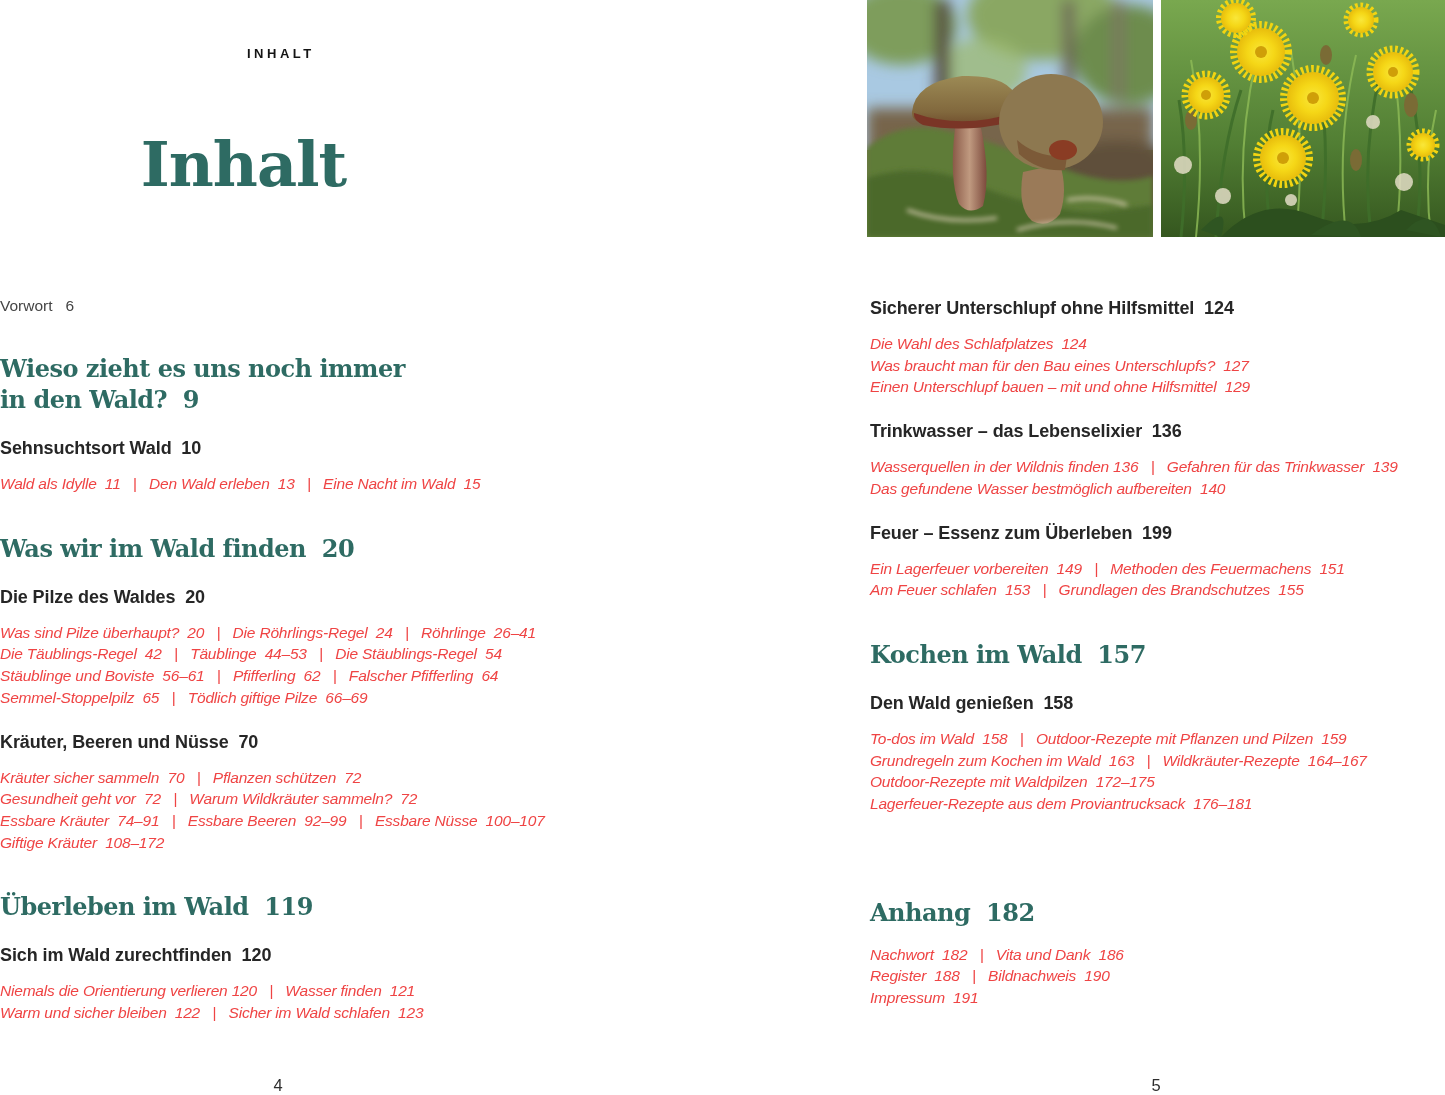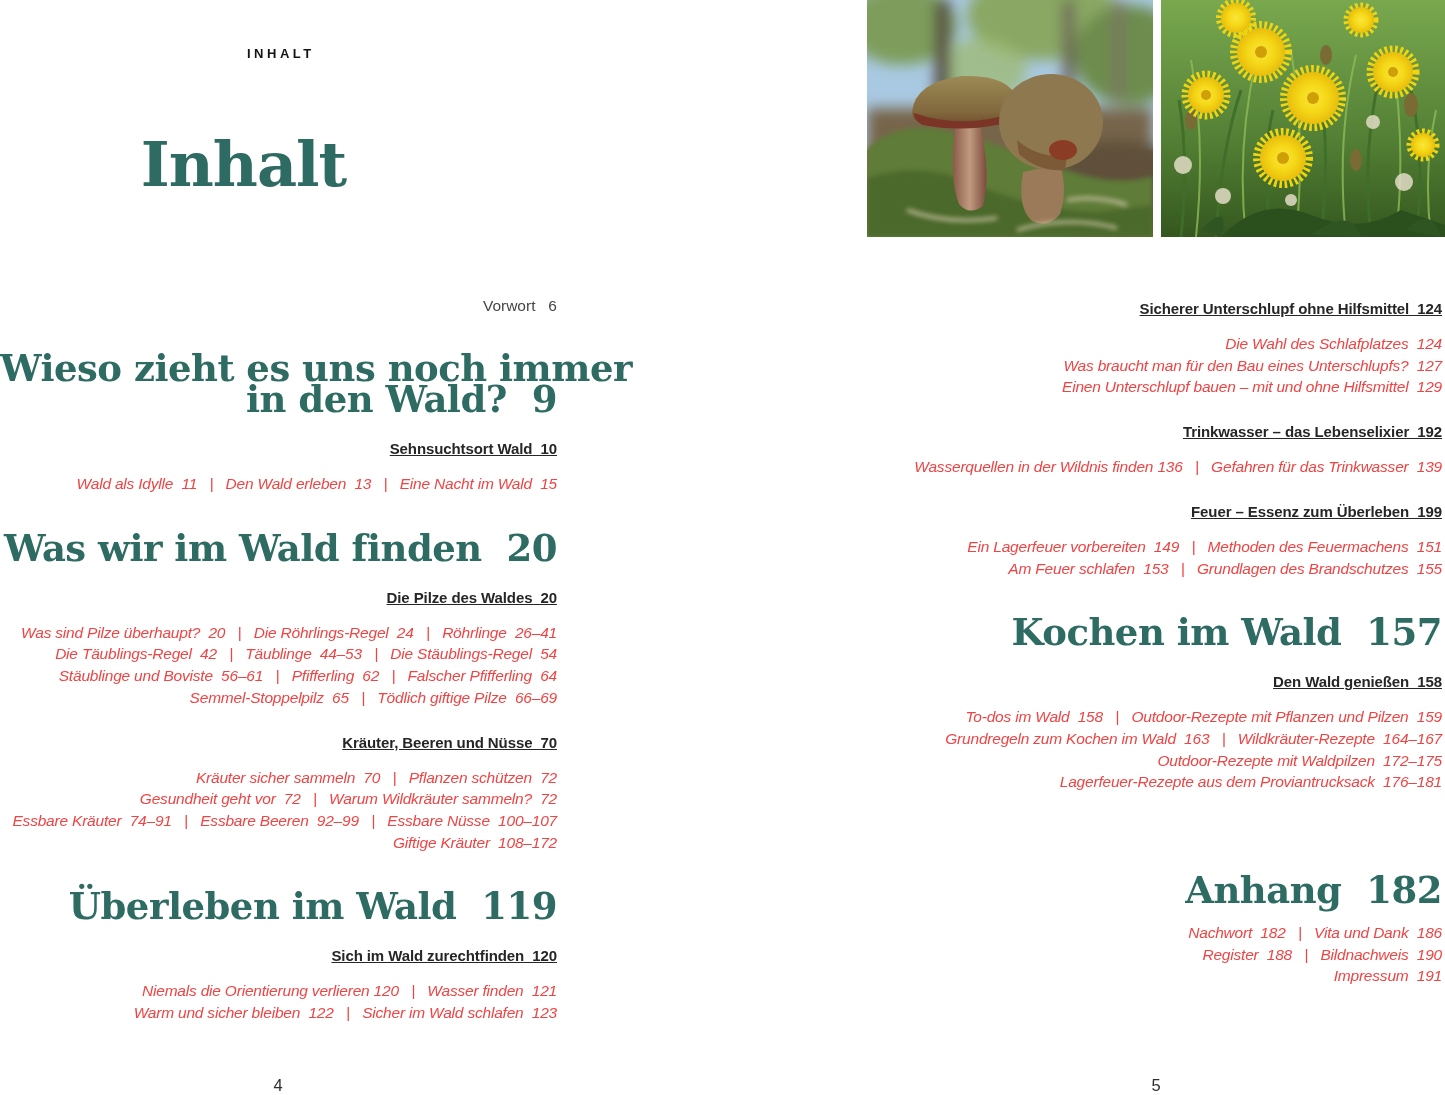--- a/index.html
+++ b/index.html
@@ -16,38 +16,38 @@
   .kicker {
     position:absolute; left:247px; top:46px;
     font-size:13px; font-weight:bold; letter-spacing:3.5px; color:#141414;
   }
   .big-title {
     position:absolute; left:0; top:128px; width:487px; text-align:center;
     font-family:"DejaVu Serif",serif; font-weight:bold; font-size:62px;
     letter-spacing:-1px; color:var(--accent);
   }
 
-  .toc-col { position:absolute; top:0; text-align:right; }
+  .toc-col { position:absolute; top:0; text-align:left; }
   #left-column  { left:0px;   width:557px; padding-top:296px; }
   #right-column { left:870px; width:572px; padding-top:299px; }
   .toc-col > :first-child { margin-top:0 !important; }
 
   .preface {
     font-size:15.5px; line-height:19px; color:#454545; white-space:pre;
   }
   .chapter {
     font-family:"DejaVu Serif",serif; font-weight:bold;
-    font-size:37px; line-height:31px; letter-spacing:-0.5px;
+    font-size:24px; line-height:31px; letter-spacing:-0.5px;
     color:var(--accent);
     margin-top:38px; margin-bottom:16px; white-space:pre;
   }
   .chapter--spaced { margin-top:82px; }
   .subhead {
-    font-size:15px; font-weight:bold; color:#262626; line-height:19px;
-    margin-top:24px; margin-bottom:15px; letter-spacing:-0.1px; white-space:pre;text-decoration:underline;
+    font-size:18px; font-weight:bold; color:#262626; line-height:19px;
+    margin-top:24px; margin-bottom:15px; letter-spacing:-0.1px; white-space:pre;
   }
   .entry {
     font-size:15.5px; color:#ef4444; line-height:21.7px;
     letter-spacing:-0.2px; white-space:pre;font-style:italic;
   }
 
   .pagenum {
     position:absolute; top:1076px; width:40px; text-align:center;
     font-size:16.5px; color:#2e2e2e;
   }
@@ -233,22 +233,23 @@
           </g>
       </g>
     </svg>
   </div>
 
   <div class="toc-col" id="right-column">
       <div class="subhead">Sicherer Unterschlupf ohne Hilfsmittel  124</div>
       <div class="entry">Die Wahl des Schlafplatzes  124</div>
       <div class="entry">Was braucht man für den Bau eines Unterschlupfs?  127</div>
       <div class="entry">Einen Unterschlupf bauen – mit und ohne Hilfsmittel  129</div>
-      <div class="subhead">Trinkwasser – das Lebenselixier  192</div>
+      <div class="subhead">Trinkwasser – das Lebenselixier  136</div>
       <div class="entry">Wasserquellen in der Wildnis finden 136   |   Gefahren für das Trinkwasser  139</div>
+      <div class="entry">Das gefundene Wasser bestmöglich aufbereiten  140</div>
       <div class="subhead">Feuer – Essenz zum Überleben  199</div>
       <div class="entry">Ein Lagerfeuer vorbereiten  149   |   Methoden des Feuermachens  151</div>
       <div class="entry">Am Feuer schlafen  153   |   Grundlagen des Brandschutzes  155</div>
       <div class="chapter"><div>Kochen im Wald  157</div></div>
       <div class="subhead">Den Wald genießen  158</div>
       <div class="entry">To-dos im Wald  158   |   Outdoor-Rezepte mit Pflanzen und Pilzen  159</div>
       <div class="entry">Grundregeln zum Kochen im Wald  163   |   Wildkräuter-Rezepte  164–167</div>
       <div class="entry">Outdoor-Rezepte mit Waldpilzen  172–175</div>
       <div class="entry">Lagerfeuer-Rezepte aus dem Proviantrucksack  176–181</div>
       <div class="chapter chapter--spaced"><div>Anhang  182</div></div>

